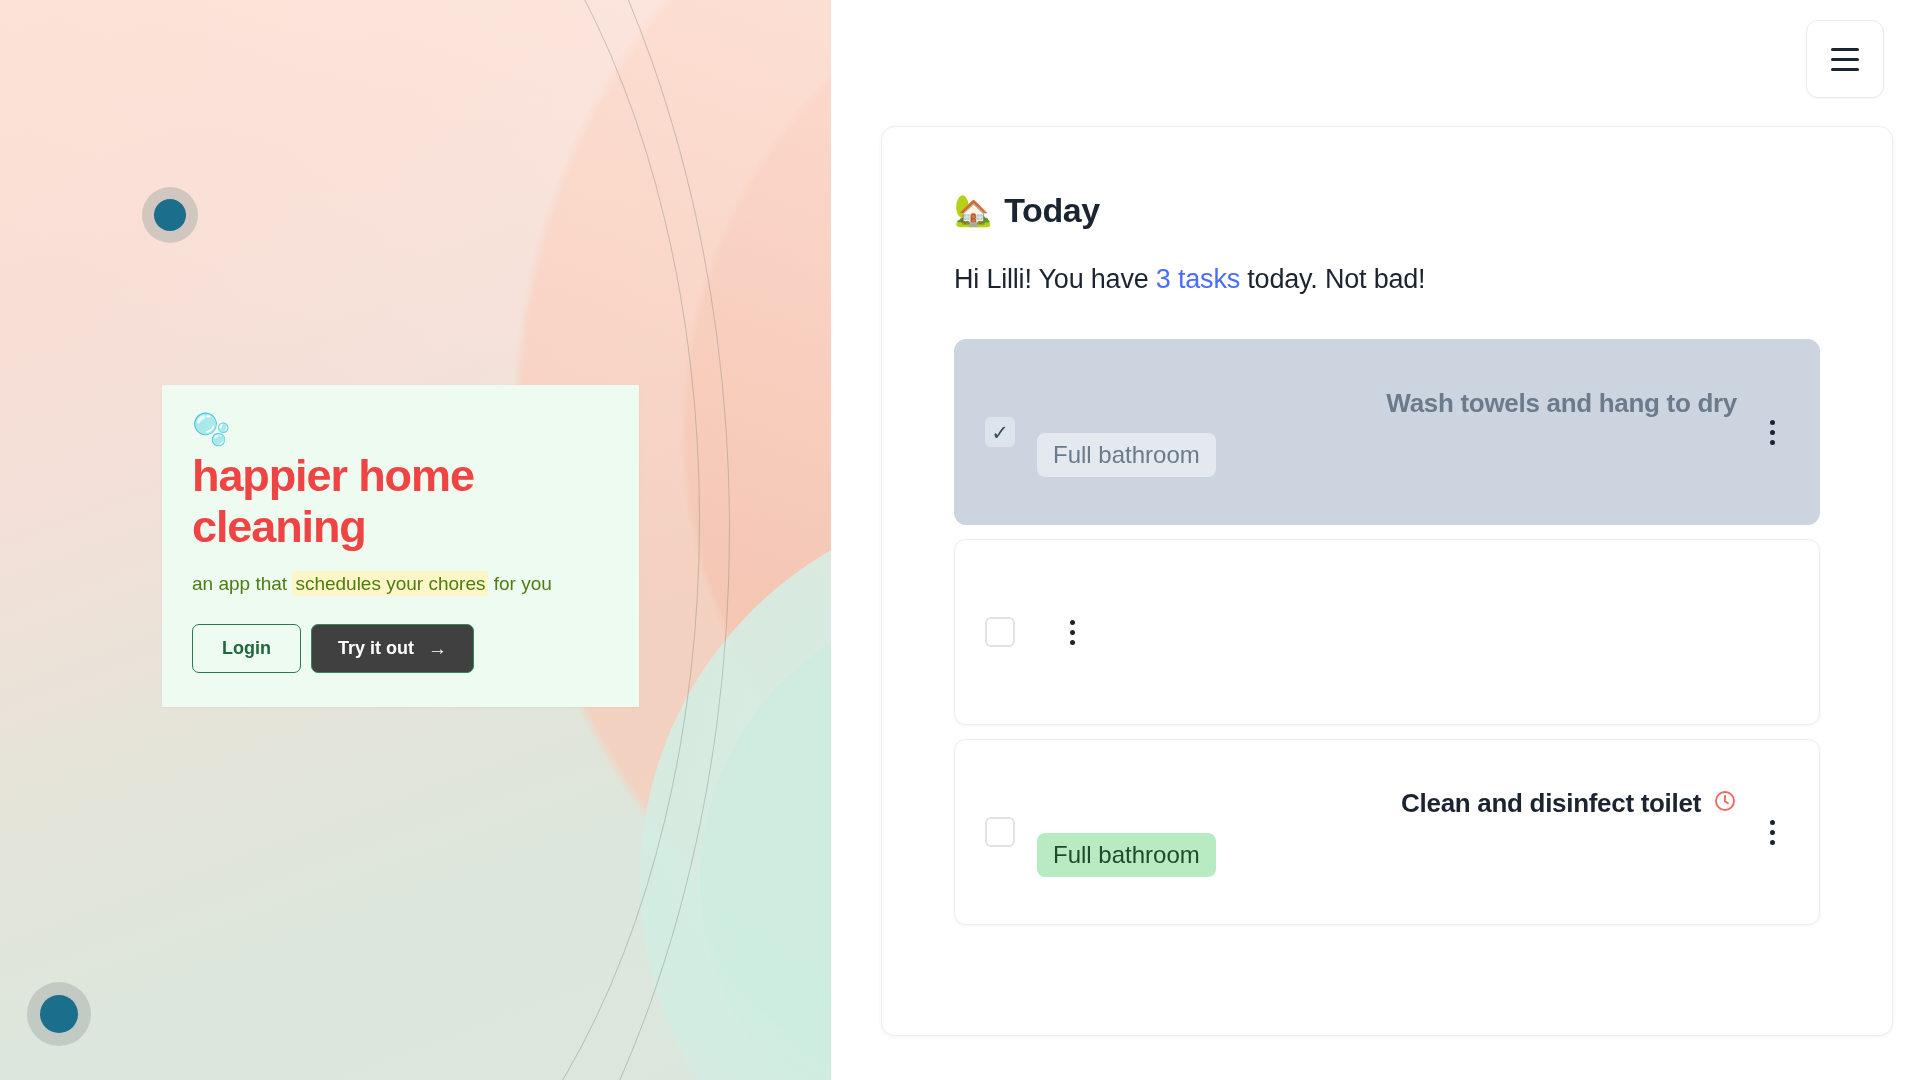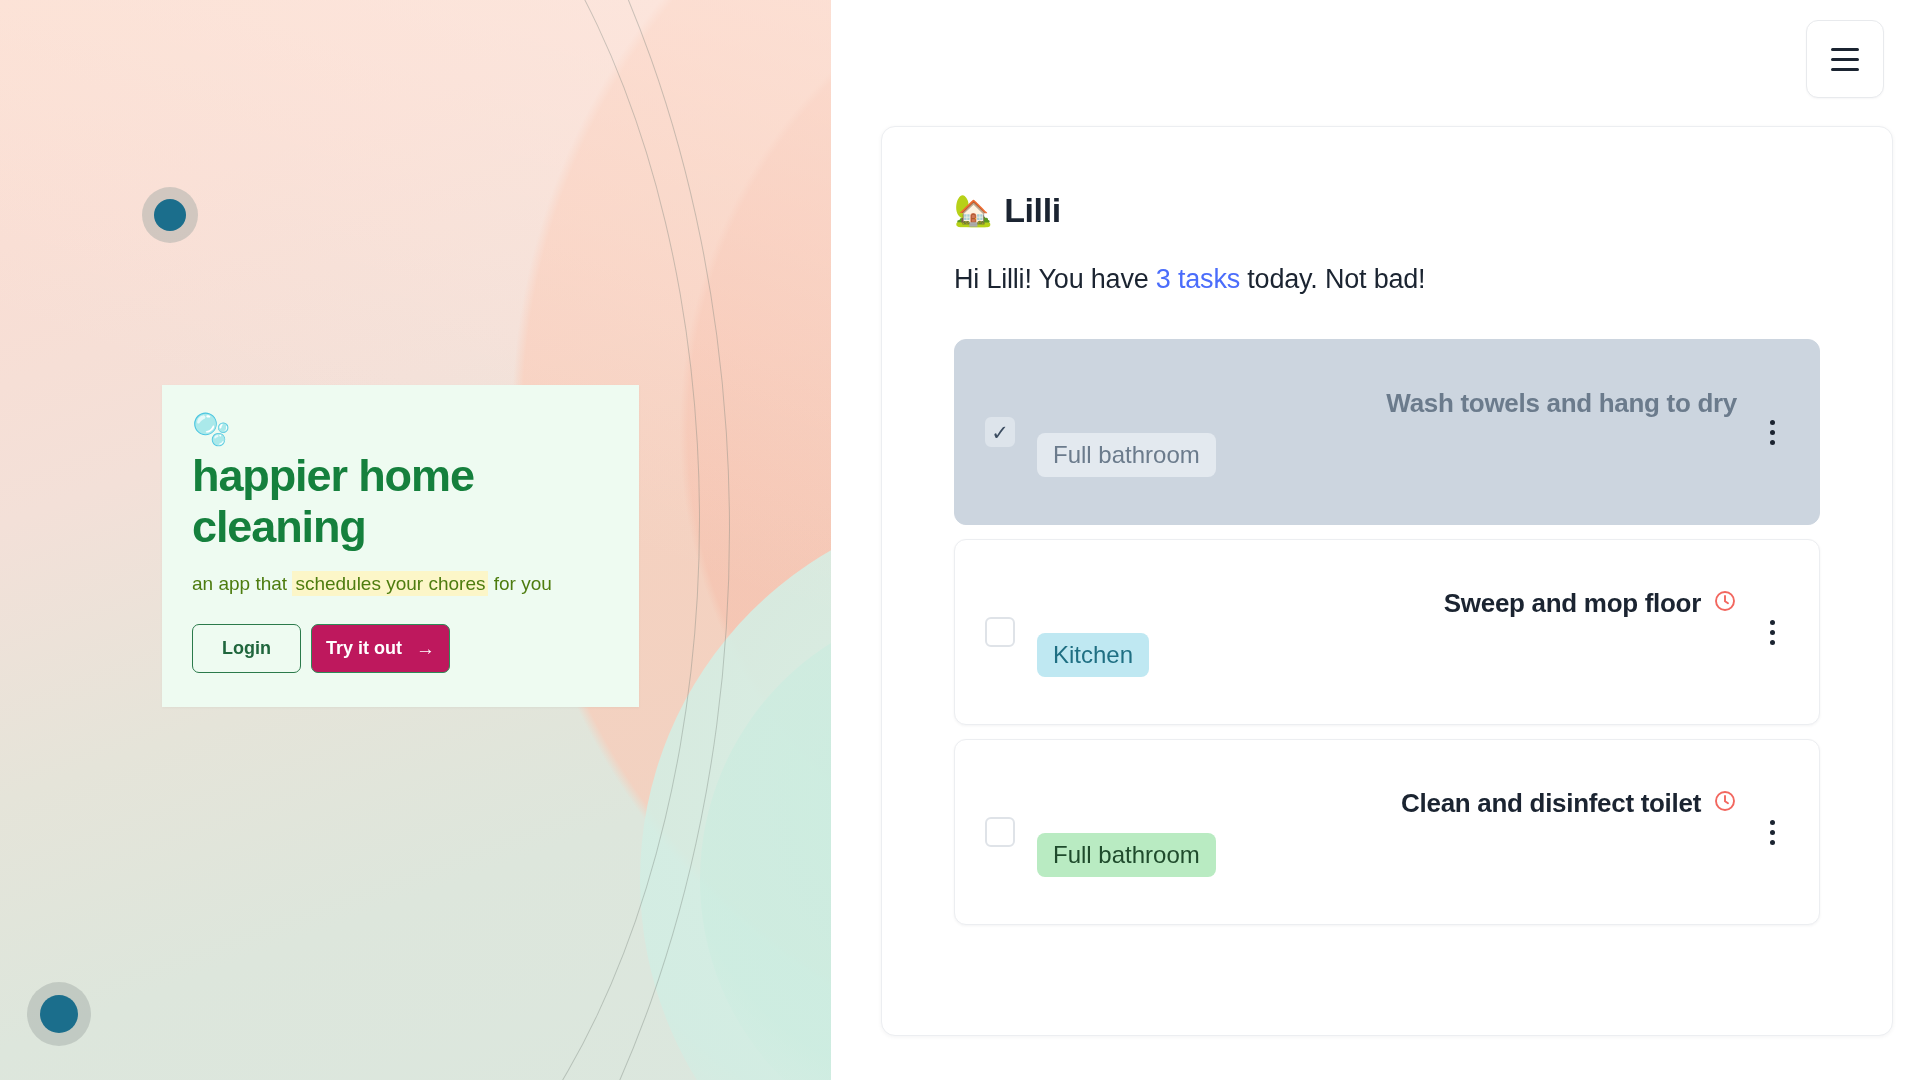--- a/index.html
+++ b/index.html
@@ -87,21 +87,21 @@
     background: #eefbf1;
     padding: 28px 30px 34px 30px;
     box-shadow: 0 1px 3px rgba(0,0,0,0.04);
   }
   .bubbles-icon { font-size: 31px; line-height: 1.1; display: block; margin-bottom: 4px; }
   .hero-title {
     font-size: 45px;
     line-height: 1.13;
     font-weight: 700;
     letter-spacing: -1.1px;
-    color: #15803d;
+    color: #ef4444;
     margin-bottom: 18px;
   }
   .hero-sub {
     font-size: 19px;
     line-height: 1.42;
     color: #4d7c0f;
     margin-bottom: 26px;
     max-width: 400px;
   }
   .hl { background: #fcf6c8; padding: 2px 3px; }
@@ -114,24 +114,24 @@
     display: inline-flex; align-items: center; justify-content: center;
     white-space: nowrap;
   }
   .btn-login {
     background: #eefbf1;
     border: 1px solid #2b7a4b;
     color: #20663d;
     padding: 13px 29px;
   }
   .btn-try {
-    background: #be185d;
+    background: #404040;
     border: 1px solid #2e8b57;
     color: #ffffff;
-    padding: 11px 14px;
+    padding: 11px 26px;
     gap: 14px;
   }
   .arrow-glyph { font-size: 19px; line-height: 1; }
 
   
   .right {
     position: relative;
     flex: 1 1 auto;
     height: 1080px;
     background: #ffffff;
@@ -278,21 +278,21 @@
 
     <button class="menu-btn">
       <span></span>
       <span></span>
       <span></span>
     </button>
 
     <div class="panel">
       <div class="panel-title">
         <span class="house-emoji">🏡</span>
-        <span>Lilli</span>
+        <span>Today</span>
       </div>
       <div class="panel-greeting"><span>Hi Lilli! You have </span><span class="task-count">3 tasks</span><span> today. Not bad!</span></div>
 
       <div class="task-list">
 
         <div class="task task-done">
           <div class="checkbox checkbox-checked">
             <span>✓</span>
           </div>
           <div class="task-body">
@@ -303,32 +303,20 @@
           </div>
           <div class="kebab">
             <i></i>
             <i></i>
             <i></i>
           </div>
         </div>
 
         <div class="task task-plain">
           <div class="checkbox checkbox-empty"></div>
-          <div class="task-body">
-            <div class="task-title-row">
-              <span class="task-title">Sweep and mop floor</span>
-              <span class="clock-icon">
-                <svg width="24" height="24" viewBox="0 0 24 24" fill="none" stroke="#f2675f" stroke-width="1.9">
-                  <circle cx="12" cy="12" r="9"></circle>
-                    <path d="M12 7v5.2l3 2.1" stroke-linecap="round"></path>
-                </svg>
-              </span>
-            </div>
-            <span class="badge badge-blue">Kitchen</span>
-          </div>
           <div class="kebab">
             <i></i>
             <i></i>
             <i></i>
           </div>
         </div>
 
         <div class="task task-plain">
           <div class="checkbox checkbox-empty"></div>
           <div class="task-body">

